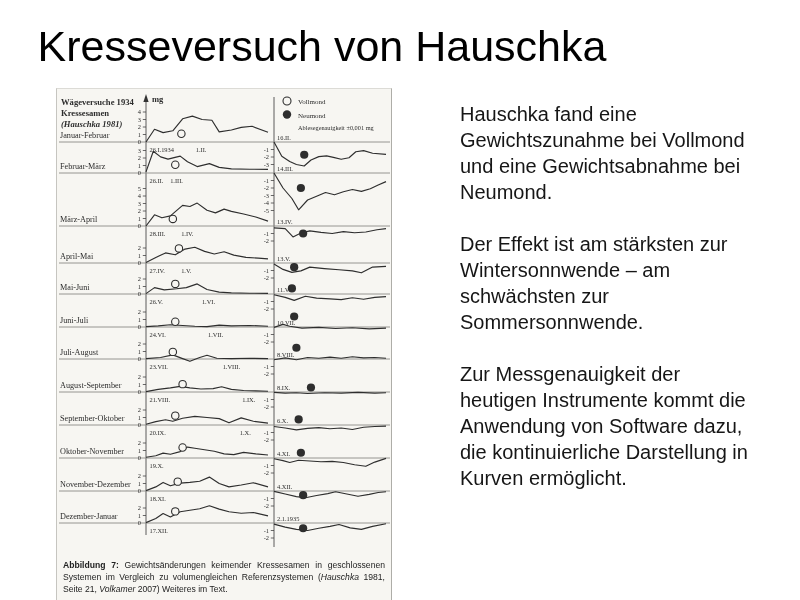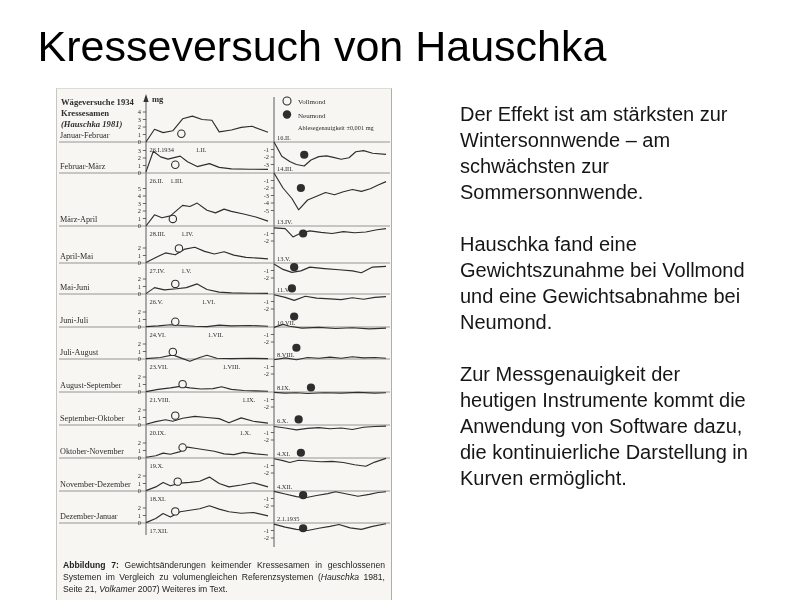--- a/index.html
+++ b/index.html
@@ -296,28 +296,28 @@
           <polyline points="89.0,433.6 98.8,429.5 106.1,424.6 113.4,428.0 123.2,422.8 132.9,421.3 142.7,419.8 152.4,416.8 162.2,420.1 172.0,422.8 184.2,424.3 196.4,423.5 211.0,426.9" fill="none" stroke="#2e2e2e" stroke-width="1.15" stroke-linejoin="round"></polyline>
           <polyline points="217.0,435.1 228.2,438.1 239.4,440.4 250.6,441.5 261.8,439.3 273.0,437.4 282.0,435.5 293.2,438.9 304.4,440.4 315.6,437.4 329.0,434.8" fill="none" stroke="#2e2e2e" stroke-width="1.15" stroke-linejoin="round"></polyline>
           <circle cx="118.28" cy="422.375" r="3.7" fill="#f7f6f2" stroke="#2e2e2e" stroke-width="1.1"></circle>
           <circle cx="246.12" cy="439.25" r="4.1" fill="#2e2e2e"></circle>
         </g>
       </svg>
     <div class="caption"><b>Abbildung 7:</b><span> Gewichtsänderungen keimender Kressesamen in geschlossenen Systemen im Vergleich zu volumengleichen Referenzsystemen (</span><i>Hauschka</i><span> 1981, Seite 21, </span><i>Volkamer</i><span> 2007) Weiteres im Text.</span></div>
   </div>
 
   <div class="bodytext">
+    <p>Hauschka fand eine
+Gewichtszunahme bei Vollmond
+und eine Gewichtsabnahme bei
+Neumond.</p>
     <p>Der Effekt ist am stärksten zur
 Wintersonnwende – am
 schwächsten zur
 Sommersonnwende.</p>
-    <p>Hauschka fand eine
-Gewichtszunahme bei Vollmond
-und eine Gewichtsabnahme bei
-Neumond.</p>
     <p>Zur Messgenauigkeit der
 heutigen Instrumente kommt die
 Anwendung von Software dazu,
 die kontinuierliche Darstellung in
 Kurven ermöglicht.</p>
   </div>
 
 </div>
 
 </body></html>

